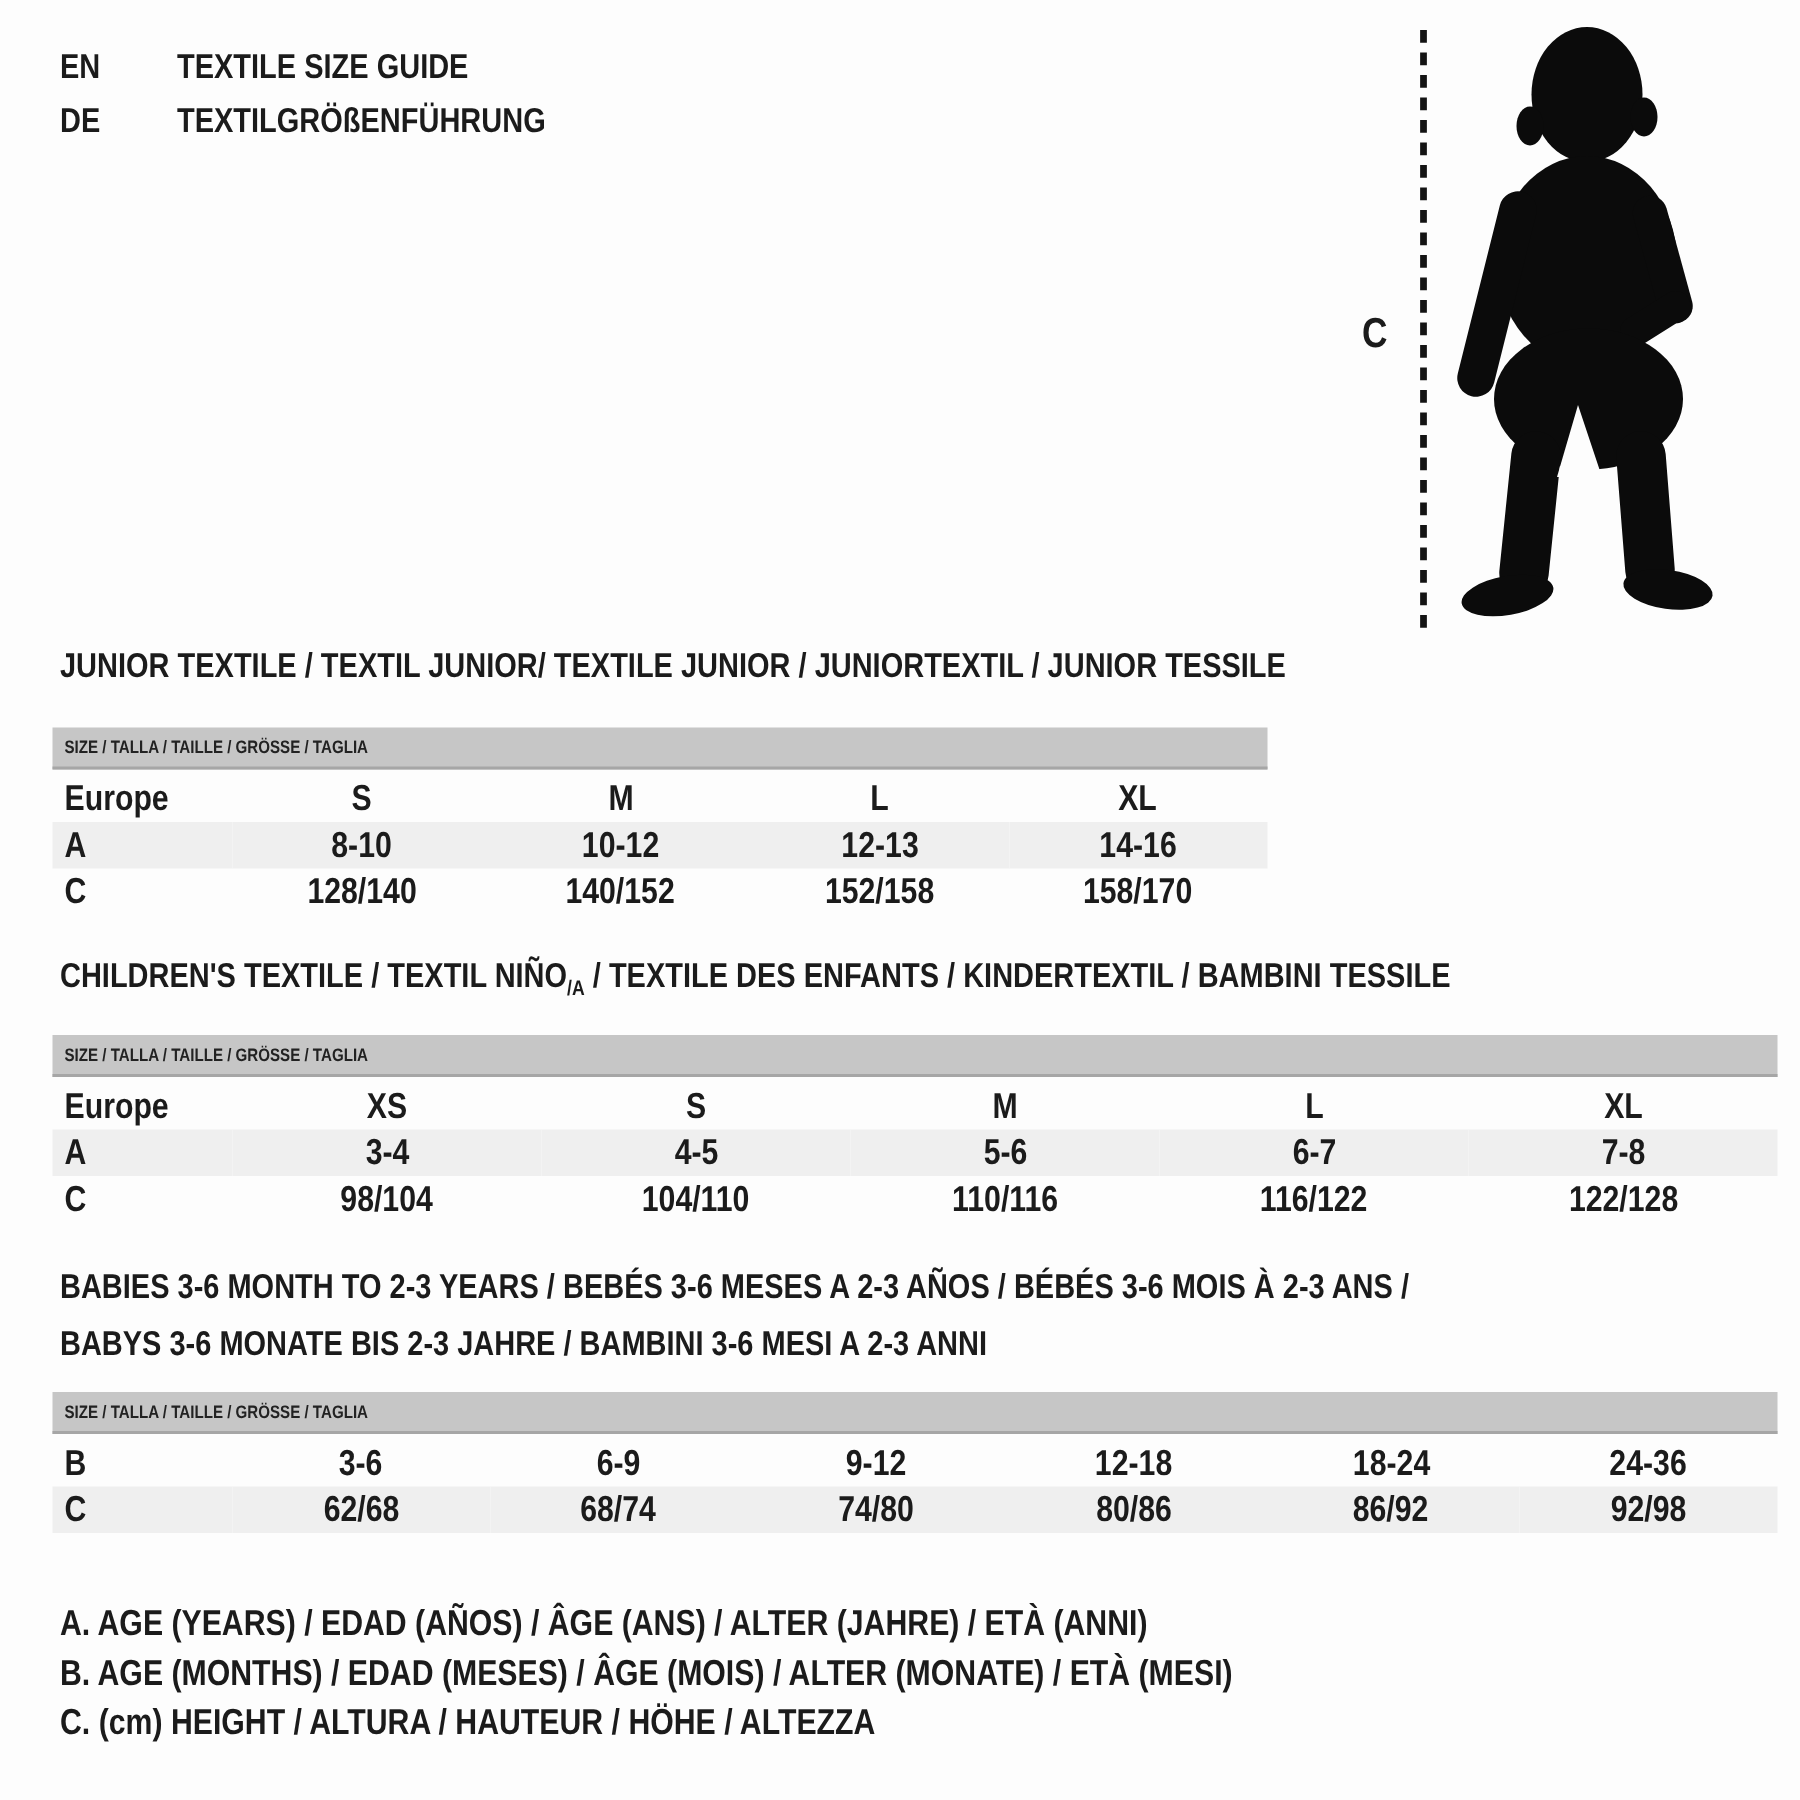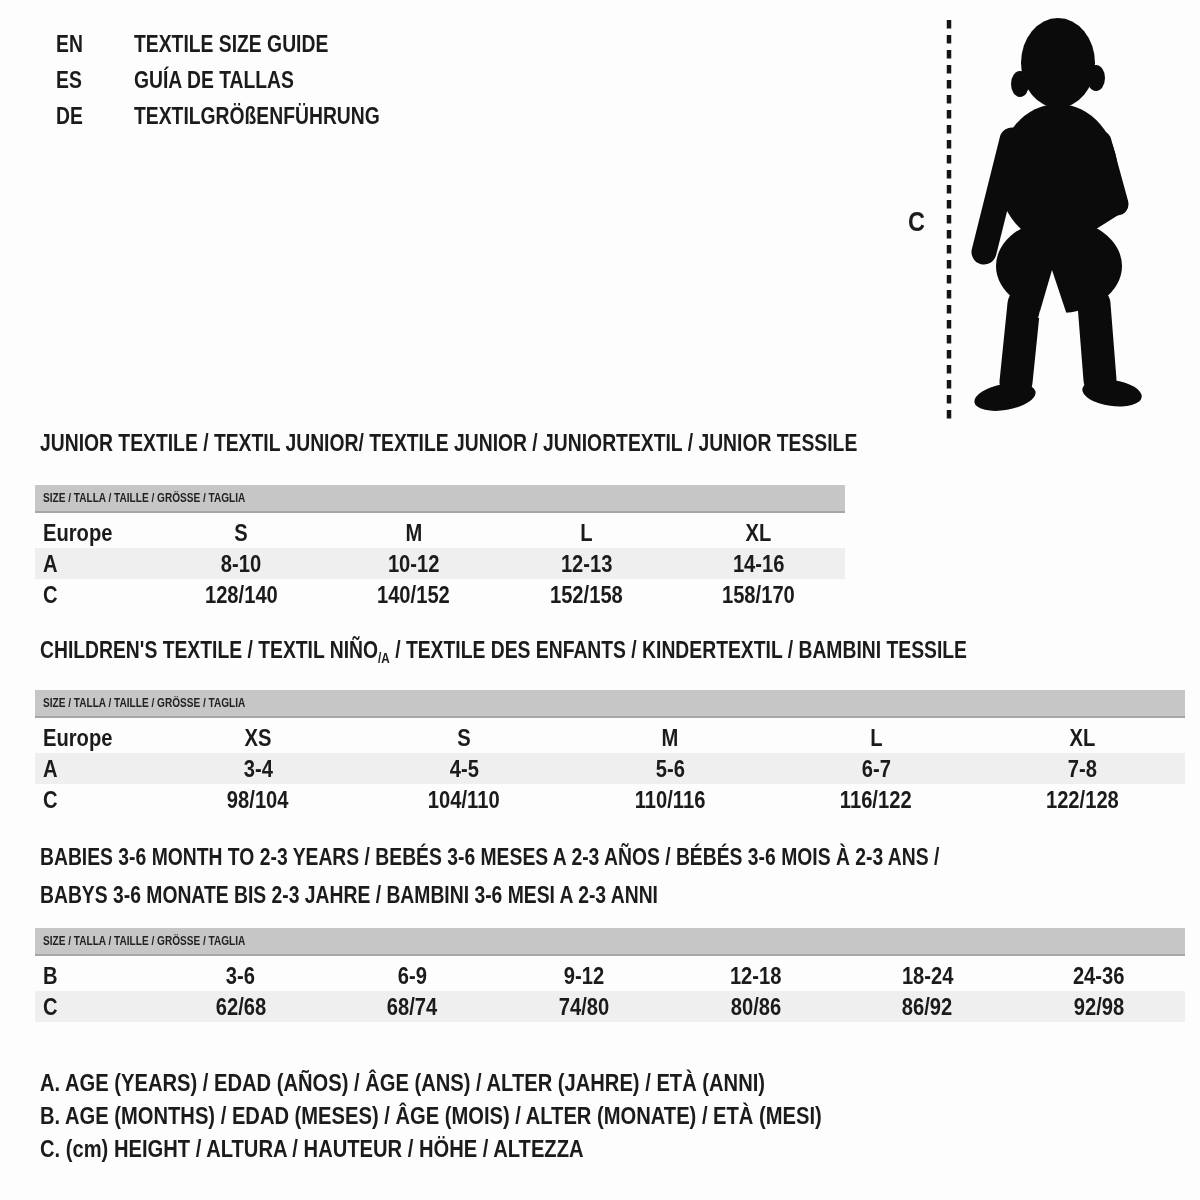--- a/index.html
+++ b/index.html
@@ -9,21 +9,21 @@
     color:var(--text,#1b1b1b);
     font-family:"Liberation Sans",sans-serif;
     font-weight:bold;
   }
   .abs{position:absolute;}
   
   .sx{display:inline-block;transform:scaleX(0.84);transform-origin:0 50%;white-space:nowrap;}
   .sxc{display:inline-block;transform:scaleX(0.84);transform-origin:50% 50%;white-space:nowrap;}
 
   
-  .langs{left:56px;top:26px;font-size:23px;}
+  .langs{left:40px;top:26px;font-size:23px;}
   .lang-row{display:flex;height:36px;align-items:center;}
   .lang-code{width:78px;flex:0 0 78px;}
 
   
   .dash-line{left:946px;top:20px;}
   .c-label{left:908px;top:206px;font-size:28px;}
   .silhouette{left:960px;top:14px;}
 
   
   .sec-title{left:40px;font-size:23px;line-height:26px;}
@@ -46,24 +46,20 @@
   
   .legend{left:40px;top:1066px;font-size:24px;line-height:33px;}
 </style>
 </head>
 <body>
 
 <div class="abs langs">
   <div class="lang-row">
     <span class="lang-code"><span class="sx">EN</span></span>
     <span class="sx">TEXTILE SIZE GUIDE</span>
-  </div>
-  <div class="lang-row">
-    <span class="lang-code"><span class="sx">ES</span></span>
-    <span class="sx">GUÍA DE TALLAS</span>
   </div>
   <div class="lang-row">
     <span class="lang-code"><span class="sx">DE</span></span>
     <span class="sx">TEXTILGRÖßENFÜHRUNG</span>
   </div>
 </div>
 
 <svg class="abs dash-line" width="6" height="400" viewBox="0 0 6 400">
   <line x1="3" y1="0" x2="3" y2="400" stroke="#141414" stroke-width="4.5" stroke-dasharray="8.5 6.5"></line>
 </svg>

